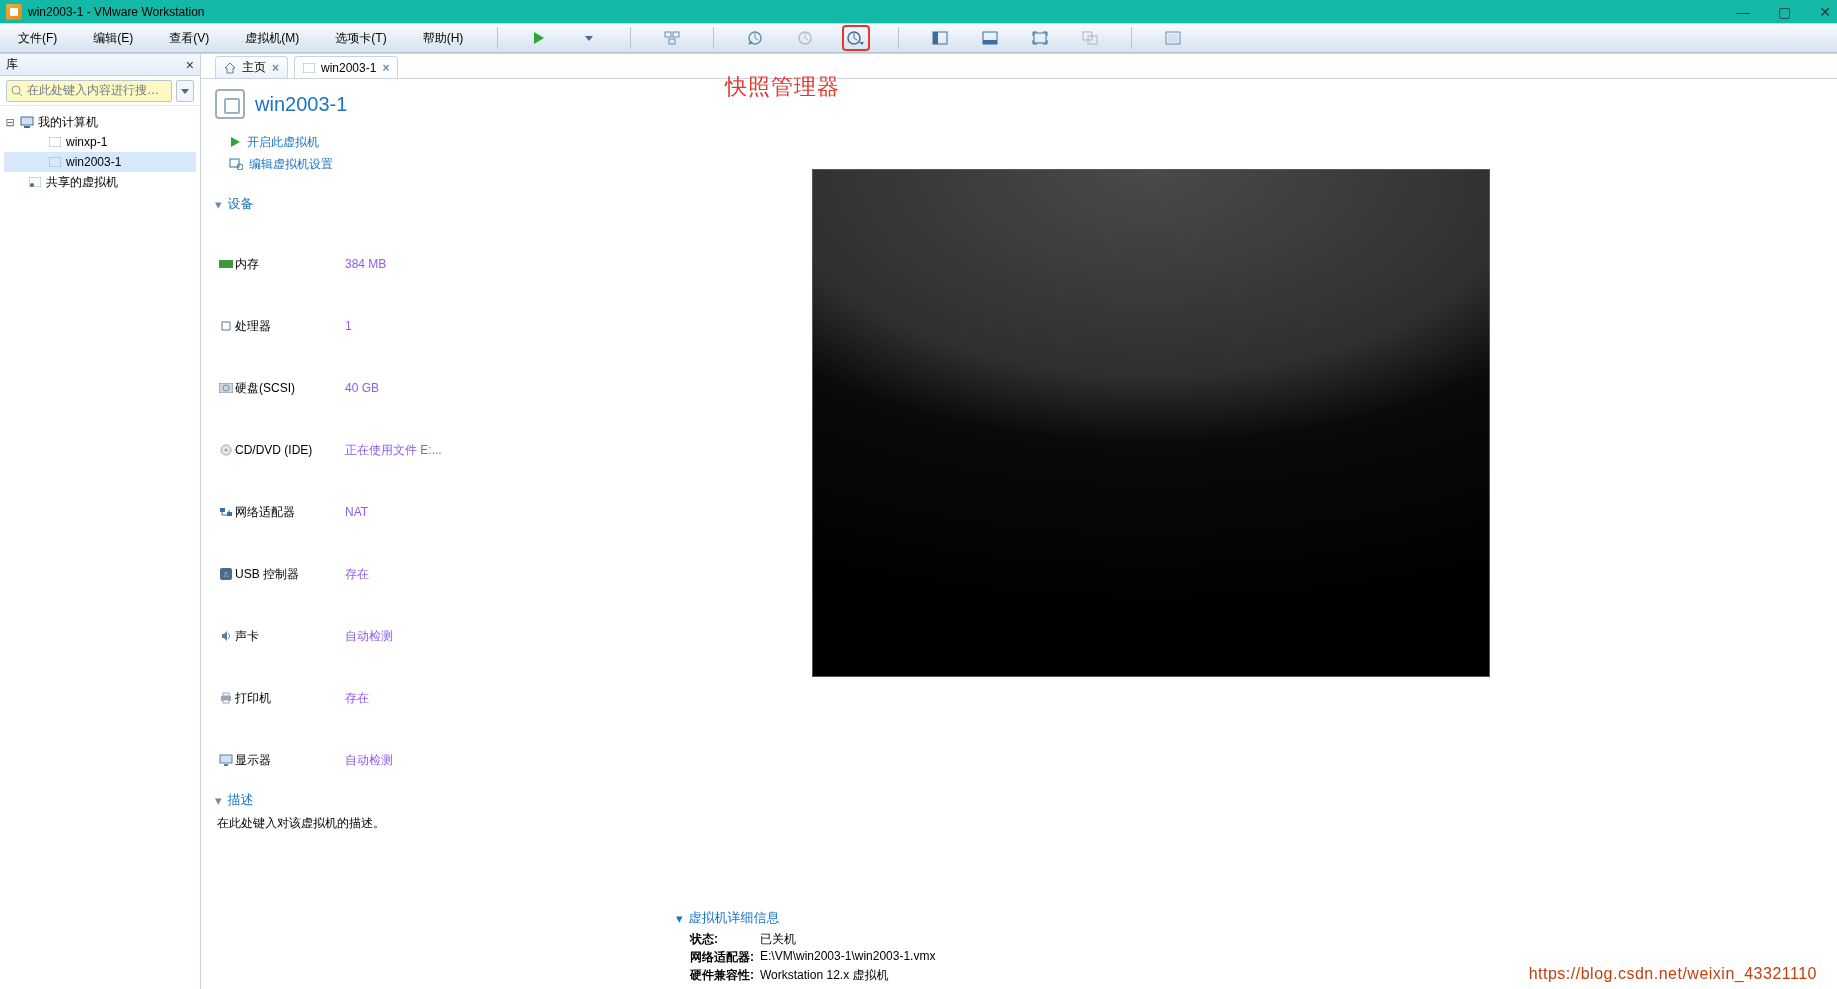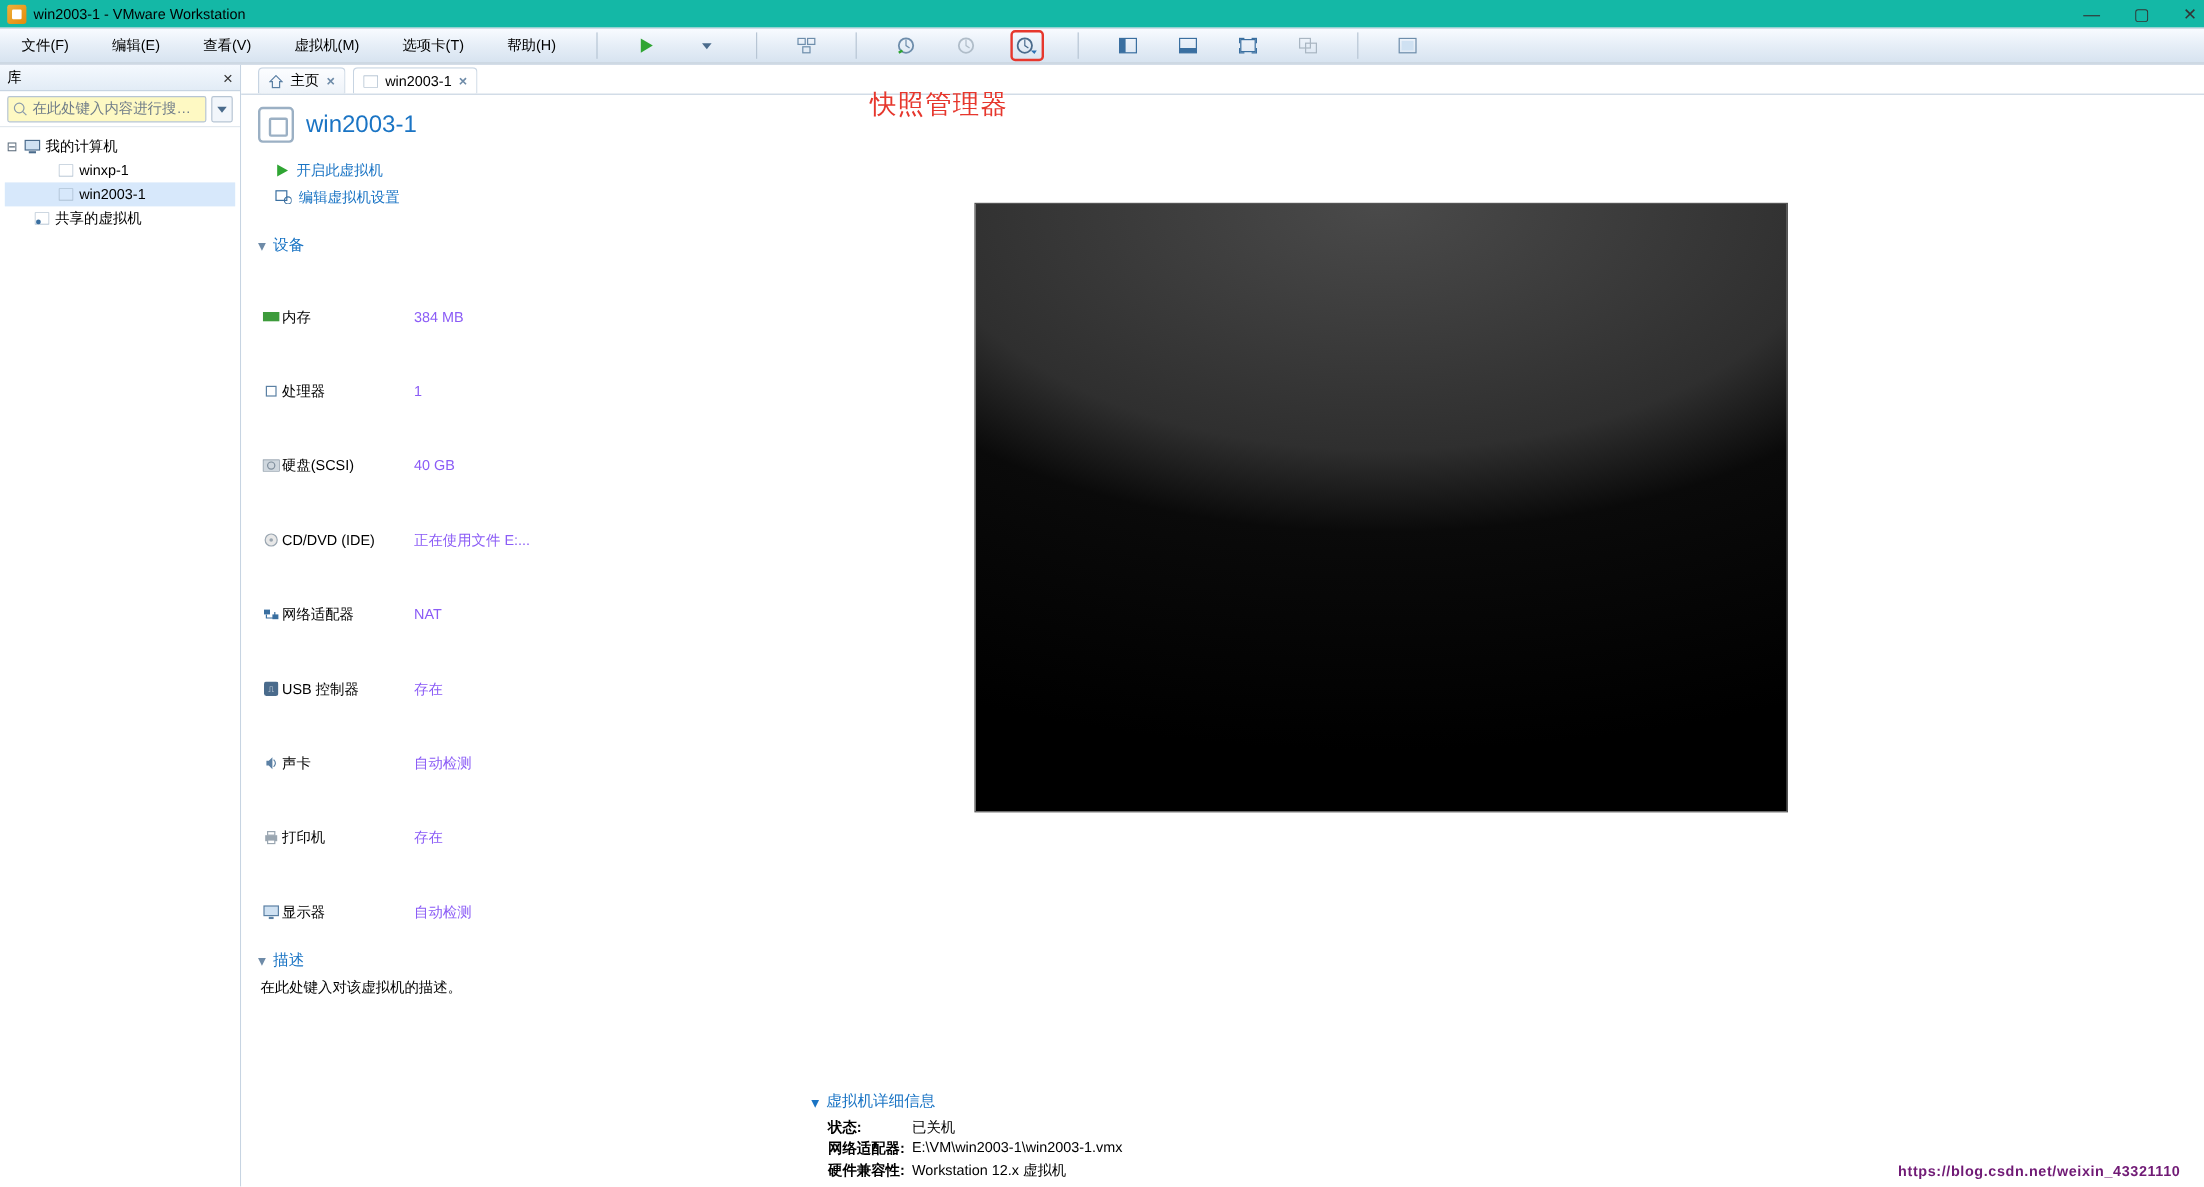--- a/index.html
+++ b/index.html
@@ -62,21 +62,21 @@
 
   .detail-right { flex:1; position:relative; display:flex; flex-direction:column; align-items:center; padding-top:90px; }
   .annotation { position:absolute; top:-7px; left:260px; color:#e6372d; font-size:22px; font-weight:400; letter-spacing:1px; }
   .vm-screen { width:678px; height:508px; background:radial-gradient(125% 90% at 50% 0%, #4a4a4a 0%, #2f2f2f 45%, #0a0a0a 60%, #000 100%); border:1px solid #555; }
 
   .vm-info { position:absolute; left:489px; bottom:0; padding:10px 0 4px 0; }
   .vm-info-head { display:flex; align-items:center; gap:6px; color:#1a74c4; font-size:13px; margin-bottom:4px; margin-left:-14px;}
   .vm-info-row { display:flex; height:18px; }
   .vm-info-row .k { width:70px; text-align:left; font-weight:700; padding-right:4px; }
   .vm-info-row .v { color:#000; }
-  .watermark { position:absolute; right:20px; bottom:6px; color:#701a75; font-size:12px; letter-spacing:0.5px;font-weight:bold; }
+  .watermark { position:absolute; right:20px; bottom:6px; color:#c2410c; font-size:16px; letter-spacing:0.5px; }
 
   
   svg { display:block; }
 </style>
 </head>
 <body>
 
 <div class="titlebar">
   <div class="app-icon">
       <span></span>

